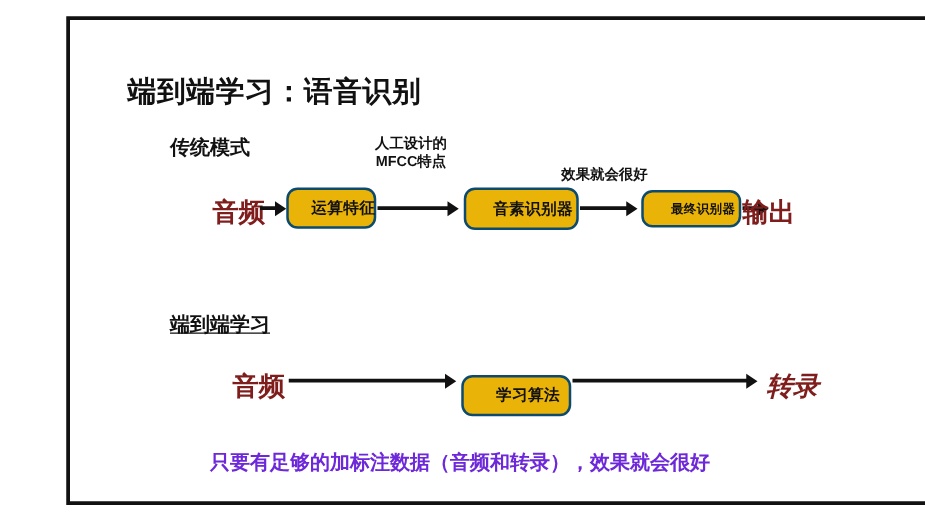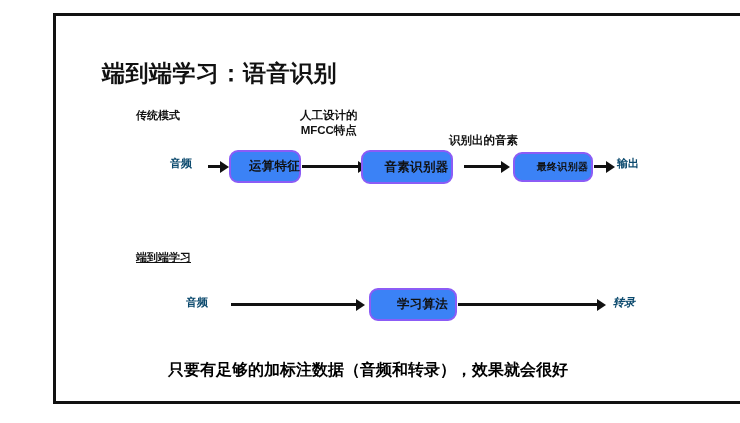--- a/index.html
+++ b/index.html
@@ -40,63 +40,63 @@
     top: 42px;
     font-size: 23px;
     font-weight: bold;
     letter-spacing: 0.5px;
     white-space: nowrap;
     color: #111111;
   }
   
   .section-heading {
     position: absolute;
-    font-size: 11px;
+    font-size: 16px;
     font-weight: bold;
     white-space: nowrap;
     color: #111111;
   }
   #heading-traditional { left: 80px; top: 92px; }
   #heading-e2e { left: 80px; top: 234px; text-decoration: underline; }
 
   
   .terminal {
     position: absolute;
-    font-size: 11px;
-    font-weight: bold;
-    white-space: nowrap;
-    color: #0c4a6e;
+    font-size: 21px;
+    font-weight: bold;
+    white-space: nowrap;
+    color: #7f1d1d;
     text-align: right;
   }
   #term-audio-1 { left: 114px; top: 140px; }
-  #term-output  { left: 561px; top: 140px; }
+  #term-output  { left: 538px; top: 140px; }
   #term-audio-2 { left: 130px; top: 279px; }
   #term-transcript { left: 557px; top: 279px; font-style: italic; }
 
   
   .box {
     position: absolute;
-    background: #3b82f6;
-    border: 2px solid #8b5cf6;
+    background: #eab308;
+    border: 2px solid #0c4a6e;
     border-radius: 9px;
     box-sizing: border-box;
     display: flex;
     align-items: center;
     justify-content: center;
     font-size: 12.5px;
     font-weight: bold;
     color: #111111;
     white-space: nowrap;
     letter-spacing: 0.3px;
     padding-left: 19px;
   }
   #box-feature    { left: 173px; top: 134px; width: 72px;  height: 33px; }
-  #box-phoneme    { left: 305px; top: 134px; width: 92px;  height: 34px; }
+  #box-phoneme    { left: 315px; top: 134px; width: 92px;  height: 34px; }
   #box-final      { left: 457px; top: 136px; width: 80px;  height: 30px; font-size: 10px; }
-  #box-algorithm  { left: 313px; top: 272px; width: 88px;  height: 33px; }
+  #box-algorithm  { left: 313px; top: 284px; width: 88px;  height: 33px; }
 
   
   .arrow-line {
     position: absolute;
     height: 3px;
     background: #111111;
   }
   .arrow-head {
     position: absolute;
     width: 0; height: 0;
@@ -136,21 +136,21 @@
   #label-mfcc { left: 244px; top: 92px; }
   #label-phonemes { left: 393px; top: 117px; }
 
   
   #caption {
     position: absolute;
     left: 112px;
     top: 344px;
     font-size: 16px;
     font-weight: bold;
-    color: #000000;
+    color: #6d28d9;
     white-space: nowrap;
   }
 </style>
 </head>
 <body>
 
 <div id="slide">
   <div id="frame">
 
     <div id="title">端到端学习：语音识别</div>
@@ -167,21 +167,21 @@
     <div class="edge-label" id="label-mfcc">
       <div>人工设计的</div>
       <div>MFCC特点</div>
     </div>
 
     <div class="arrow-line" id="a2-line"></div>
     <div class="arrow-head" id="a2-head"></div>
 
     <div class="box" id="box-phoneme">音素识别器</div>
 
-    <div class="edge-label" id="label-phonemes">识别出的音素</div>
+    <div class="edge-label" id="label-phonemes">效果就会很好</div>
 
     <div class="arrow-line" id="a3-line"></div>
     <div class="arrow-head" id="a3-head"></div>
 
     <div class="box" id="box-final">最终识别器</div>
 
     <div class="arrow-line" id="a4-line"></div>
     <div class="arrow-head" id="a4-head"></div>
 
     <div class="terminal" id="term-output">输出</div>

